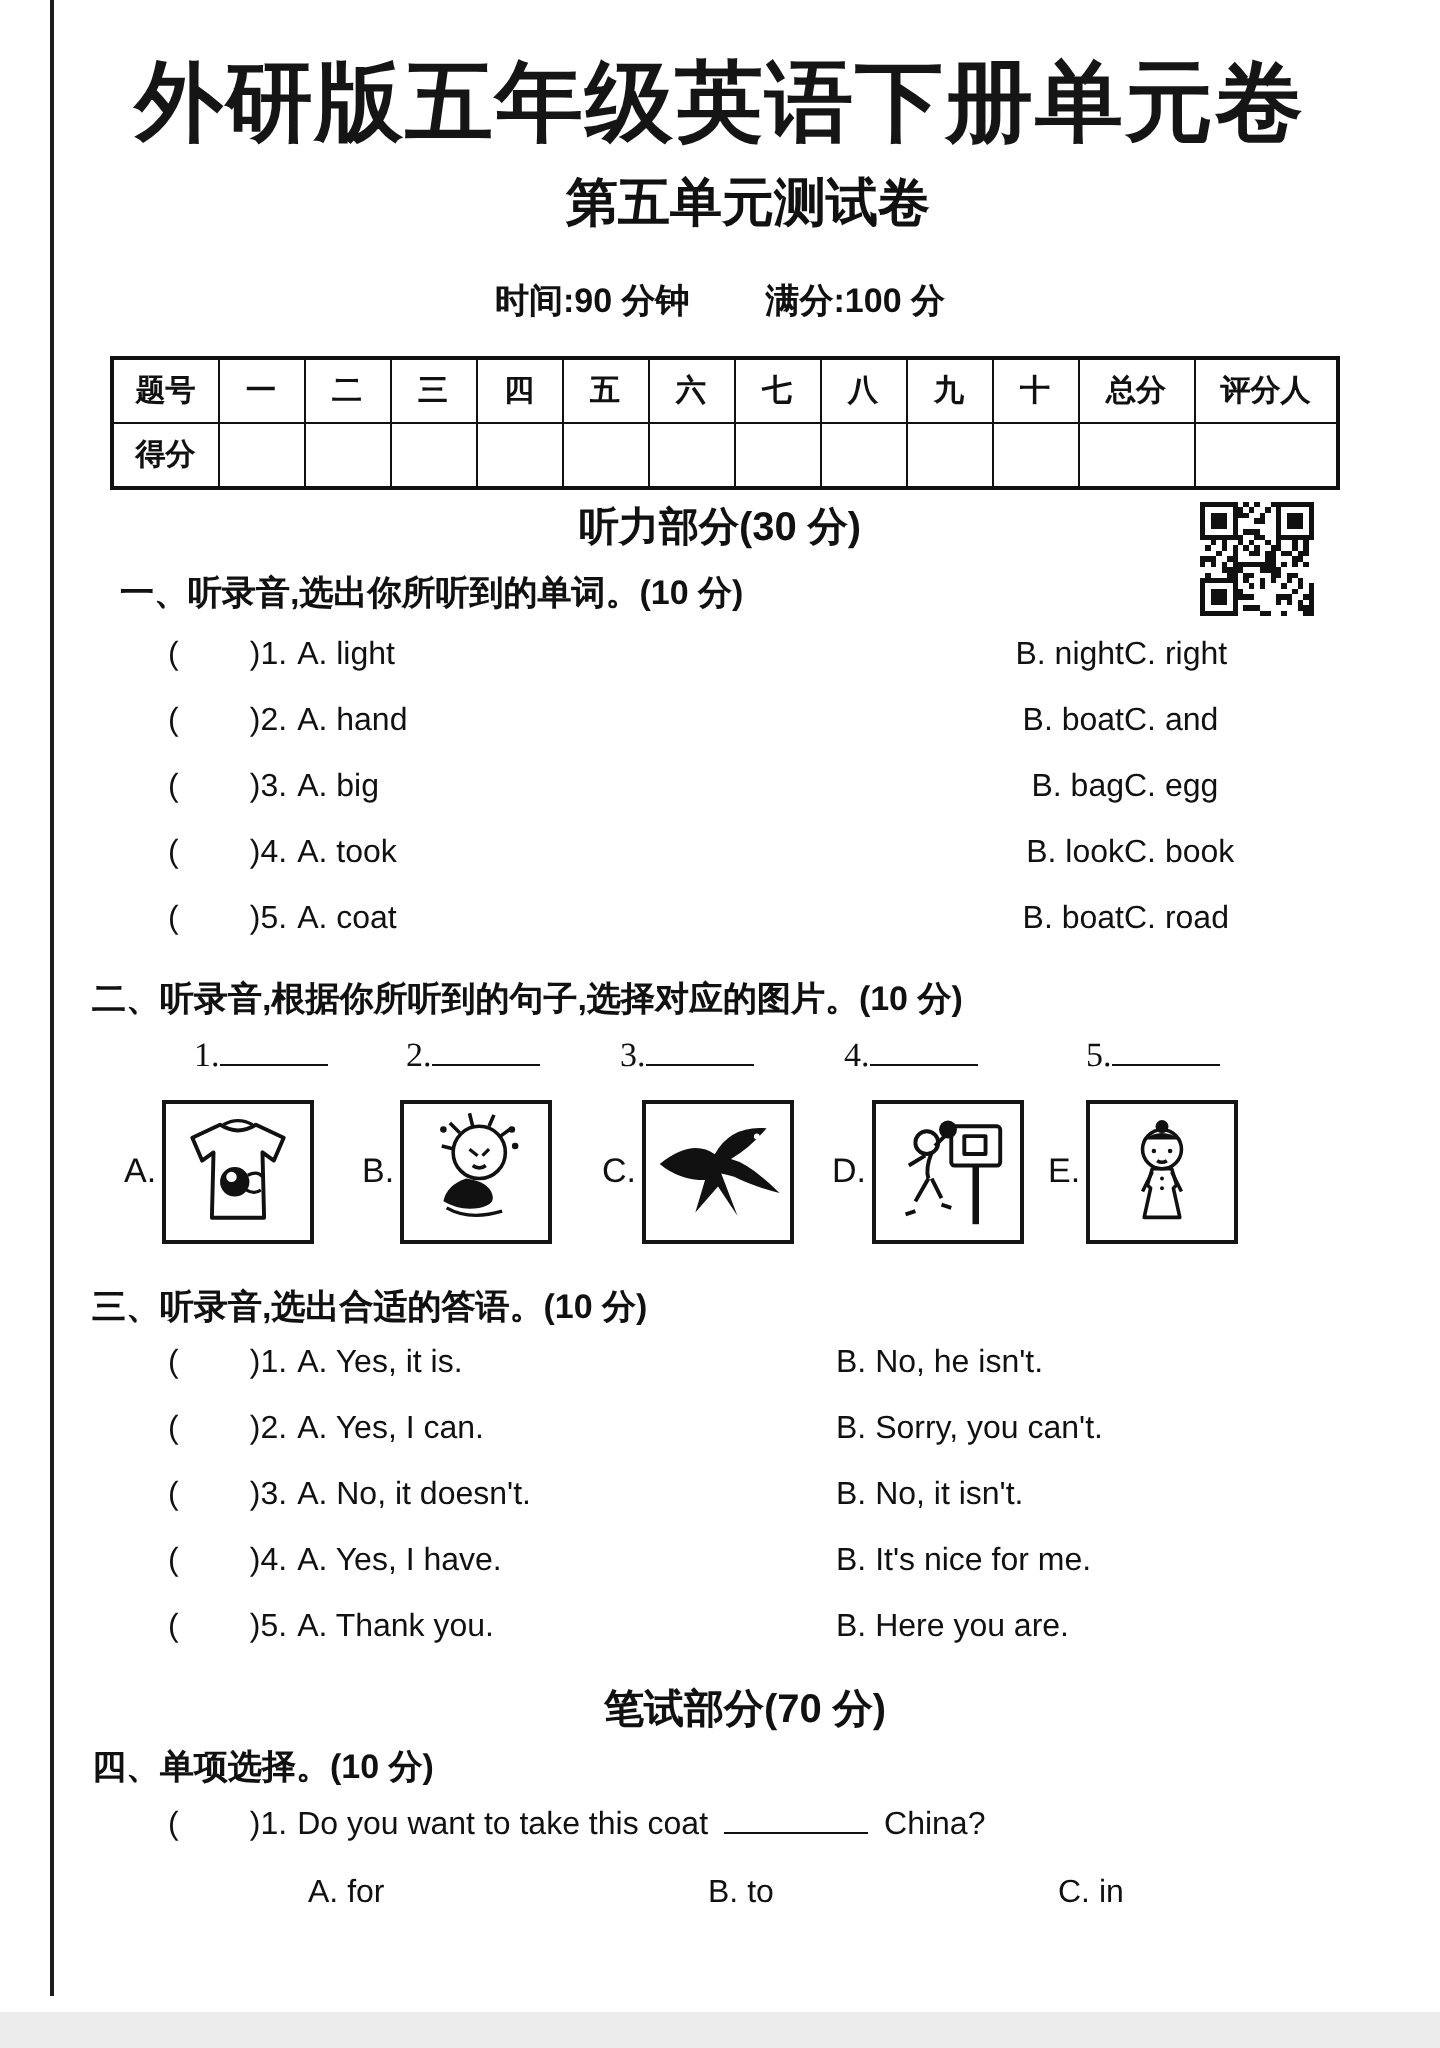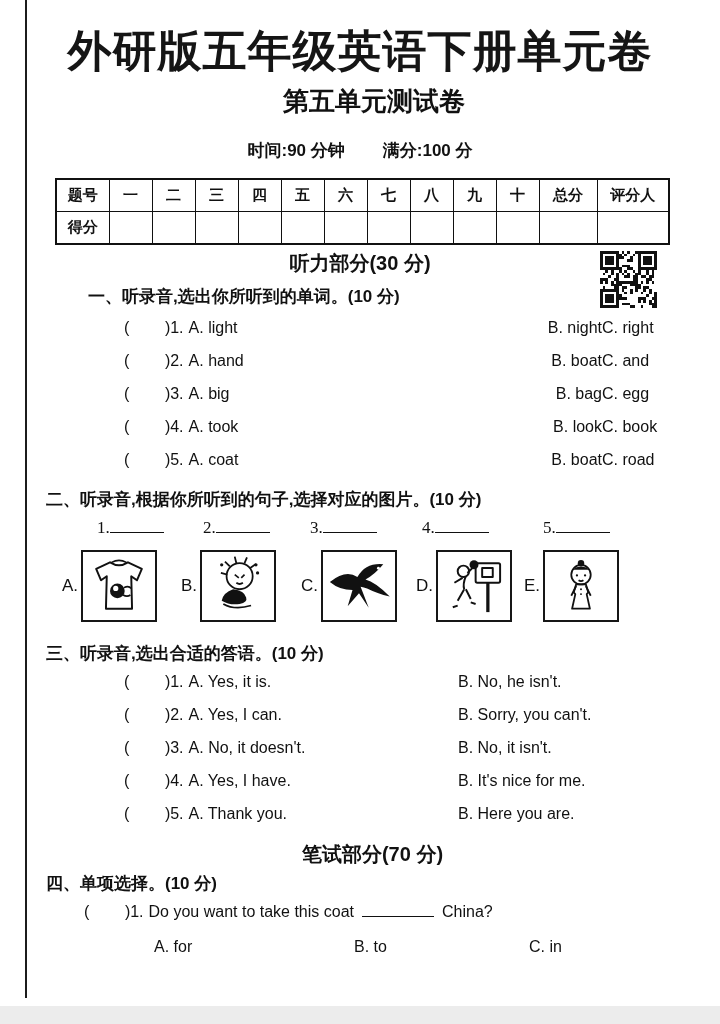--- a/index.html
+++ b/index.html
@@ -42,21 +42,21 @@
   .part-title { position:absolute; width:720px; left:0; text-align:center; font-weight:bold; font-size:20px; }
   .part-title.listening { top:250px; }
   .part-title.written { top:841px;padding-left:25px; }
 
   .qr { position:absolute; left:600px; top:251px; width:57px; height:57px; }
 
   .sec-heading { position:absolute; font-weight:bold; font-size:17px; white-space:nowrap; }
 
   
   .q-block { position:absolute; left:84px; width:600px; }
-  .q-row { display:flex; height:20px; margin-bottom:13px; font-size:16px; white-space:nowrap;margin-left:40px; }
+  .q-row { display:flex; height:20px; margin-bottom:13px; font-size:16px; white-space:nowrap; }
   .q-row .pre { white-space:pre; }
   .q-row .optA3 { width:273px; }
   .q-row .colA { width:334px; }
   .q-row .colB3 { width:205px;text-align:right; }
   .opt-text { margin-left:5px; }
 
   
   .blank-row { position:absolute; left:97px; top:518px; width:560px; height:22px; font-size:17px; font-family:"Liberation Serif", serif; }
   .blank-item { position:absolute; top:0; }
   .blank-line { display:inline-block; width:54px; height:15px; border-bottom:1.5px solid #111; }
@@ -358,21 +358,21 @@
         <rect x="5" y="20" width="1" height="1" fill="#111"></rect>
         <rect x="6" y="20" width="1" height="1" fill="#111"></rect>
         <rect x="11" y="20" width="1" height="1" fill="#111"></rect>
         <rect x="12" y="20" width="1" height="1" fill="#111"></rect>
         <rect x="15" y="20" width="1" height="1" fill="#111"></rect>
         <rect x="19" y="20" width="1" height="1" fill="#111"></rect>
         <rect x="20" y="20" width="1" height="1" fill="#111"></rect>
       </svg>
   </div>
 
-  <div class="sec-heading" style="left:60px; top:285px;margin-left:28px;">一、听录音,选出你所听到的单词。(10 分)</div>
+  <div class="sec-heading" style="left:60px; top:285px;">一、听录音,选出你所听到的单词。(10 分)</div>
   <div class="q-block" style="top:319px;">
     <div class="q-row">
       <span class="optA3"><span class="pre">(        )1.</span><span class="opt-text">A. light</span></span>
       <span class="colB3">B. night</span>
       <span>C. right</span>
     </div>
     <div class="q-row">
       <span class="optA3"><span class="pre">(        )2.</span><span class="opt-text">A. hand</span></span>
       <span class="colB3">B. boat</span>
       <span>C. and</span>

